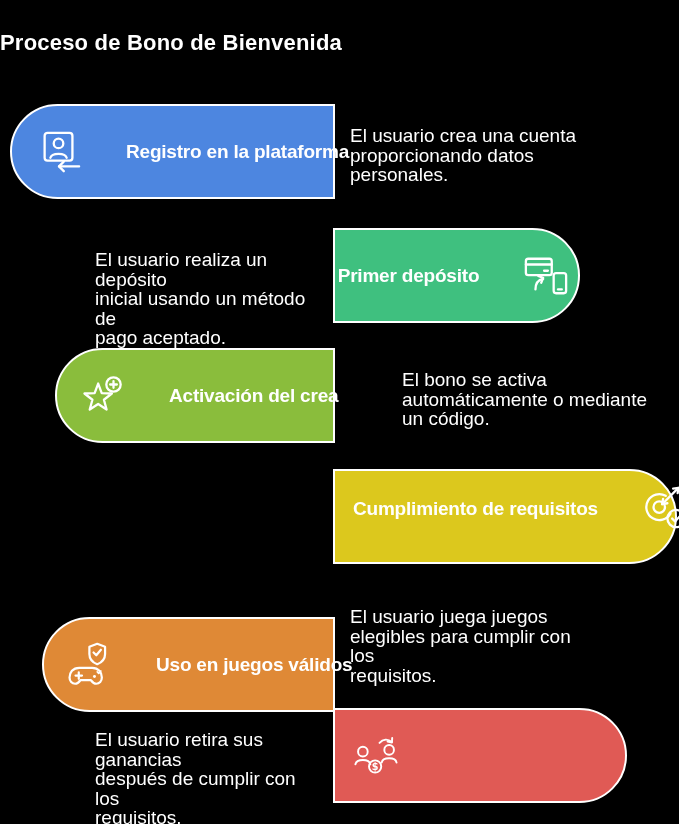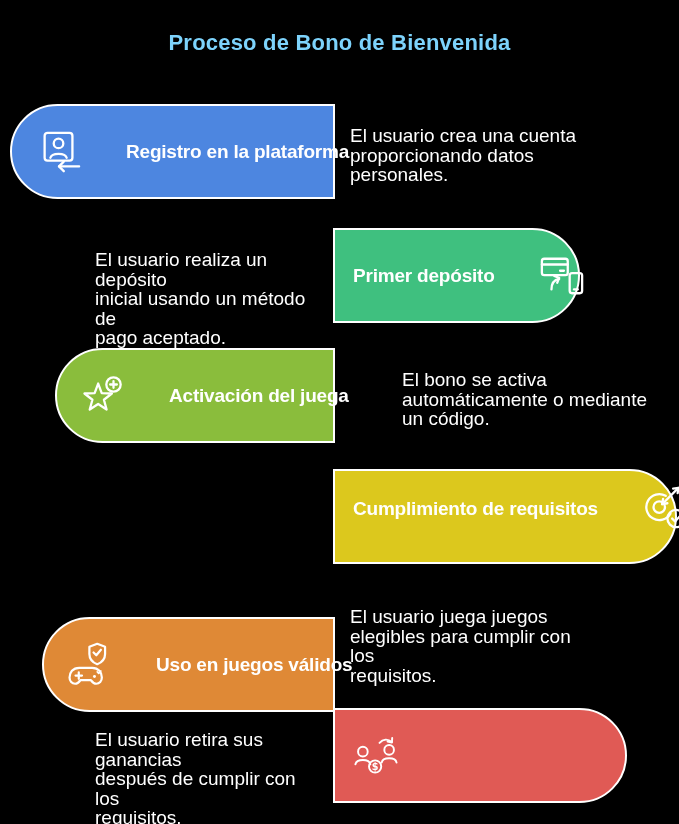--- a/index.html
+++ b/index.html
@@ -1,22 +1,22 @@
 <!DOCTYPE html>
 <html><head>
 <meta charset="utf-8">
 <style>
   html,body{margin:0;padding:0;background:#000;}
   .canvas{
     position:relative;width:679px;height:824px;background:#000;overflow:hidden;
     font-family:"Liberation Sans",sans-serif;color:#fff;
   }
   .title{
-    position:absolute;top:30px;left:0;width:679px;text-align:center;
-    font-size:22px;font-weight:bold;letter-spacing:0.2px;color:#7dd3fc;
+    position:absolute;top:30px;left:0;width:679px;text-align:left;
+    font-size:22px;font-weight:bold;letter-spacing:0.2px;color:#ffffff;
   }
   .pill{
     position:absolute;height:95px;box-sizing:border-box;border:2.5px solid #fff;
     display:flex;align-items:center;gap:44px;
   }
   .pill.round-left{border-radius:47.5px 0 0 47.5px;}
   .pill.round-right{border-radius:0 47.5px 47.5px 0;}
   .pill .icon{flex:0 0 auto;display:flex;align-items:center;justify-content:center;}
   .pill .label-wrap{flex:1;text-align:center;}
   .step-label{
@@ -25,21 +25,21 @@
   .desc{
     position:absolute;font-size:19px;line-height:19.5px;color:#fff;
     white-space:pre-line;
   }
   .desc.align-right{}
   .desc.align-left{text-align:left;}
 
   
   #pill1{left:10px;top:104px;width:325px;padding-left:24px;}
   #desc1{left:350px;top:126px;width:250px;}
-  #pill2{left:333px;top:228px;width:247px;padding:0 24px 0 18px;justify-content:space-between;}
+  #pill2{left:333px;top:228px;width:247px;padding:0 24px 0 18px;justify-content:center;}
   #desc2{left:95px;top:250px;width:230px;}
   #pill3{left:55px;top:348px;width:280px;padding-left:22px;}
   #desc3{left:358px;top:370px;width:250px;margin-left:44px;}
   #pill4{left:333px;top:469px;width:344px;padding:0 26px 16px 18px;justify-content:space-between;}
   #desc4{left:95px;top:491px;width:230px;}
   #pill5{left:42px;top:617px;width:293px;padding-left:20px;}
   #desc5{left:350px;top:607px;width:250px;}
   #pill6{left:333px;top:708px;width:294px;padding:0 24px 0 18px;justify-content:space-between;}
   #desc6{left:95px;top:730px;width:230px;}
 
@@ -90,21 +90,21 @@
 
   <div class="pill round-left" id="pill3" style="background-color: rgb(138, 189, 60);">
     <span class="icon">
       <svg viewBox="0 0 48 48" width="46" height="46" fill="none" stroke="#fff" stroke-width="2.4" stroke-linecap="round" stroke-linejoin="round">
         <path d="M20 11L23.7 20.9L34.3 21.4L26 27.9L28.8 38.1L20 32.3L11.2 38.1L14 27.9L5.7 21.4L16.3 20.9Z"></path>
         <circle cx="36" cy="12" r="7.5"></circle>
         <path d="M36 8.5v7M32.5 12h7"></path>
       </svg>
     </span>
     <span class="label-wrap">
-      <span class="step-label">Activación del juega</span>
+      <span class="step-label">Activación del crea</span>
     </span>
   </div>
   <div class="desc align-left" id="desc3">El bono se activa
 automáticamente o mediante
 un código.</div>
 
   <div class="pill round-right" id="pill4" style="background-color: rgb(220, 200, 29);">
     <span class="step-label">Cumplimiento de requisitos</span>
     <span class="icon">
       <svg viewBox="0 0 48 48" width="46" height="46" fill="none" stroke="#fff" stroke-width="2.4" stroke-linecap="round" stroke-linejoin="round">

